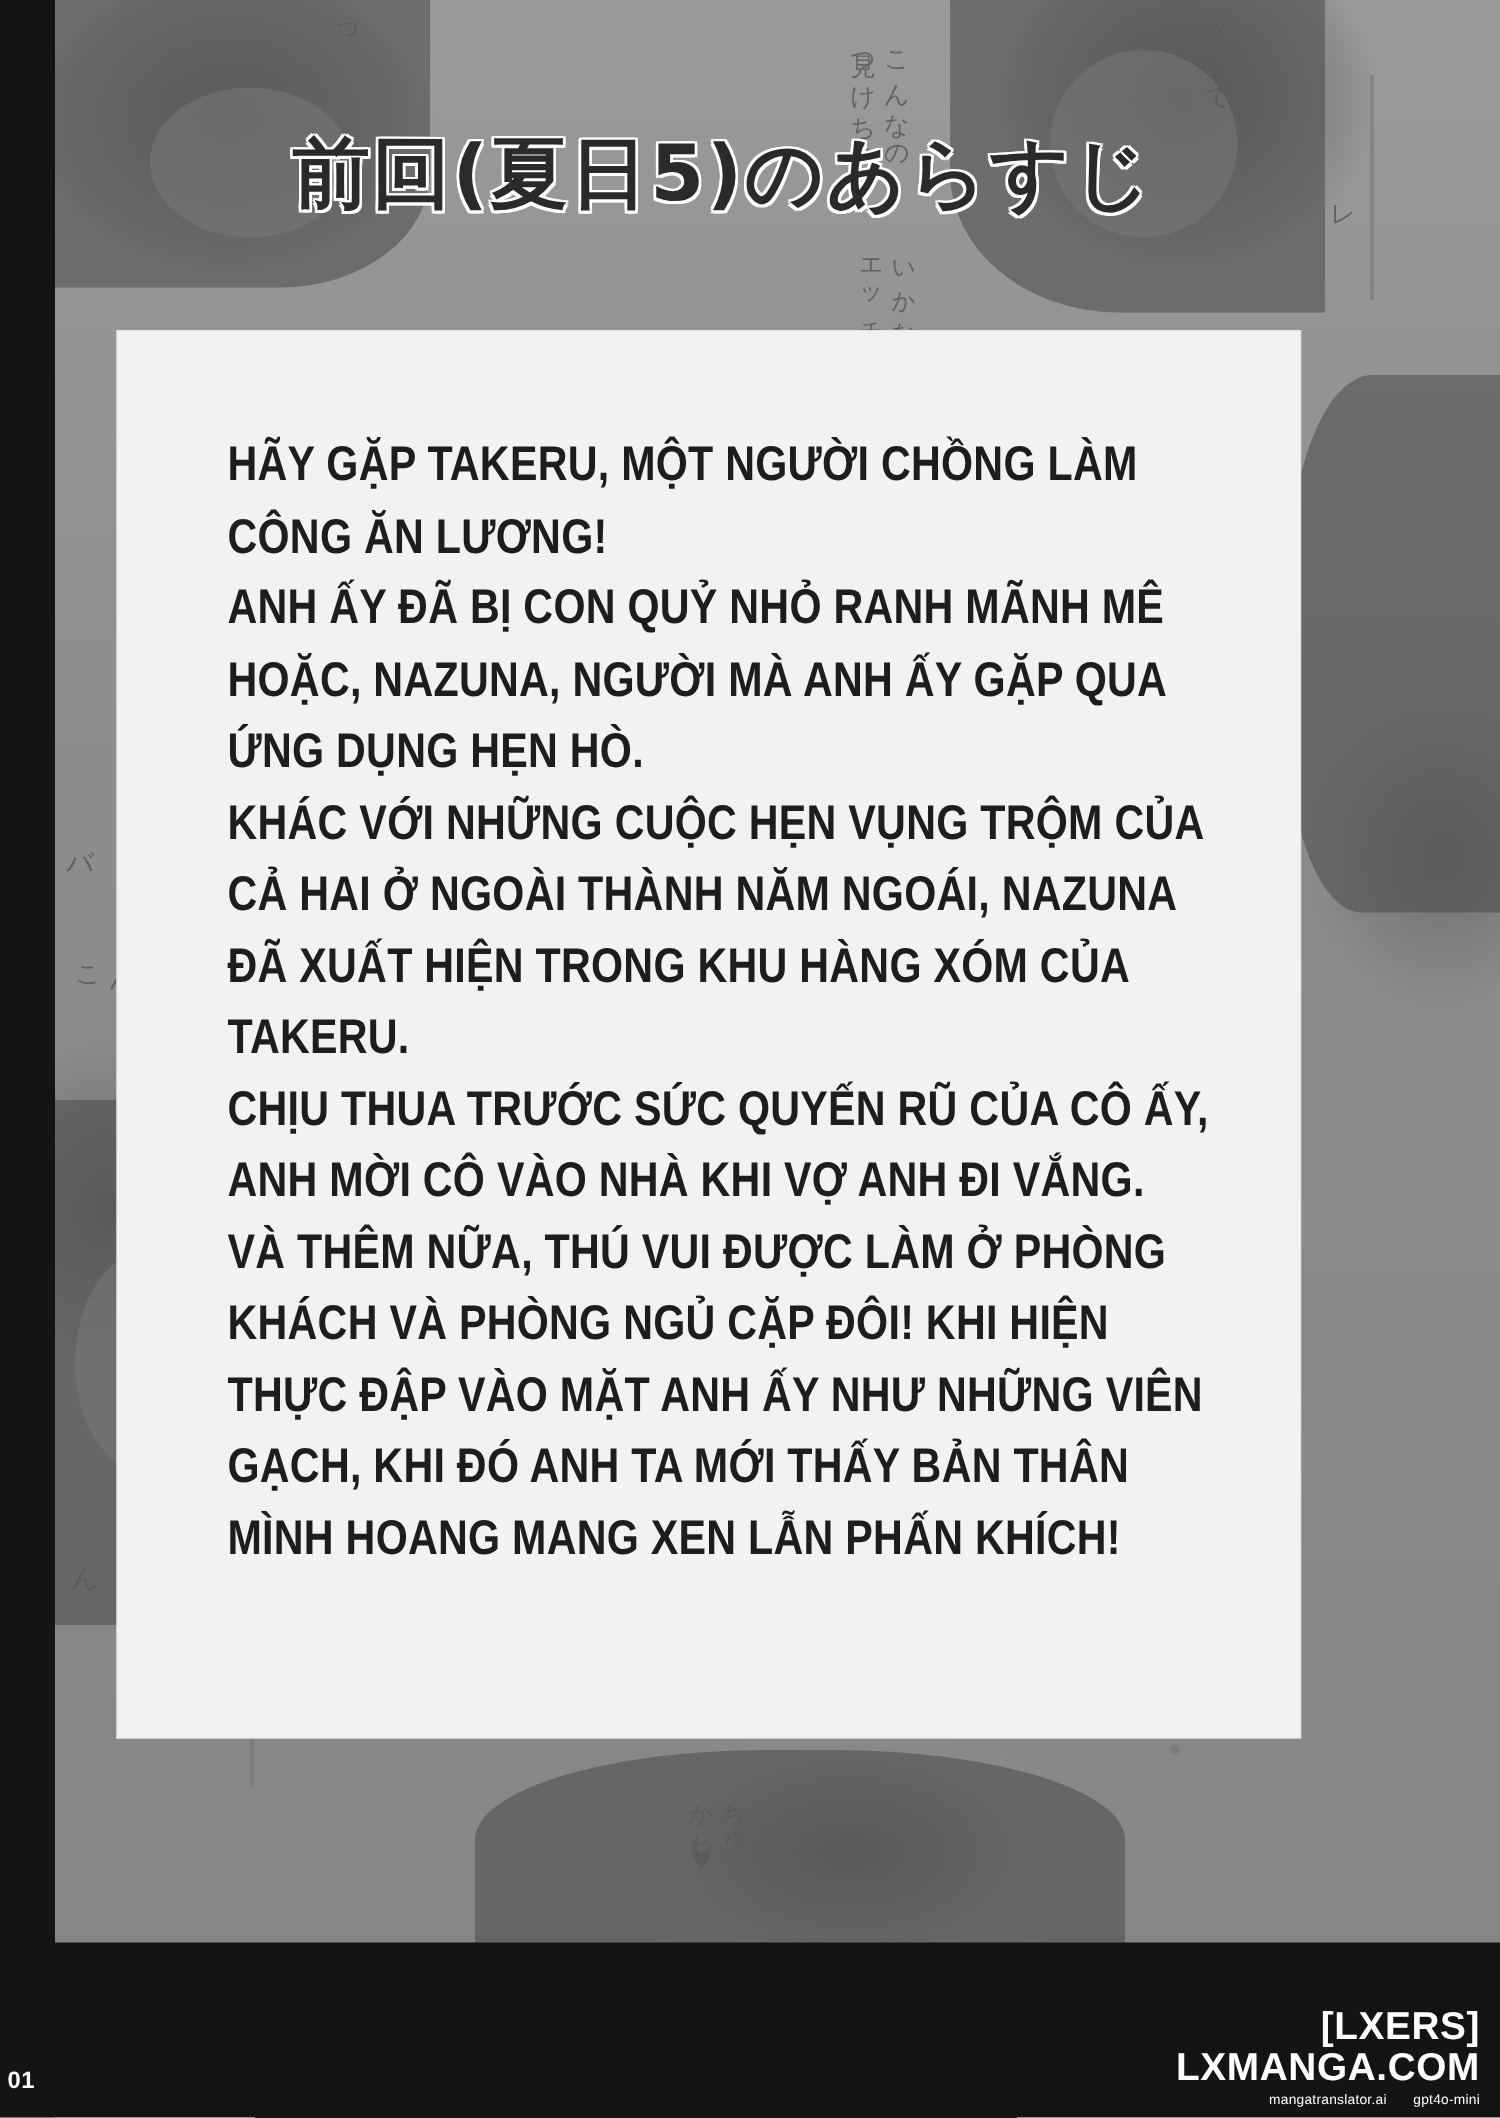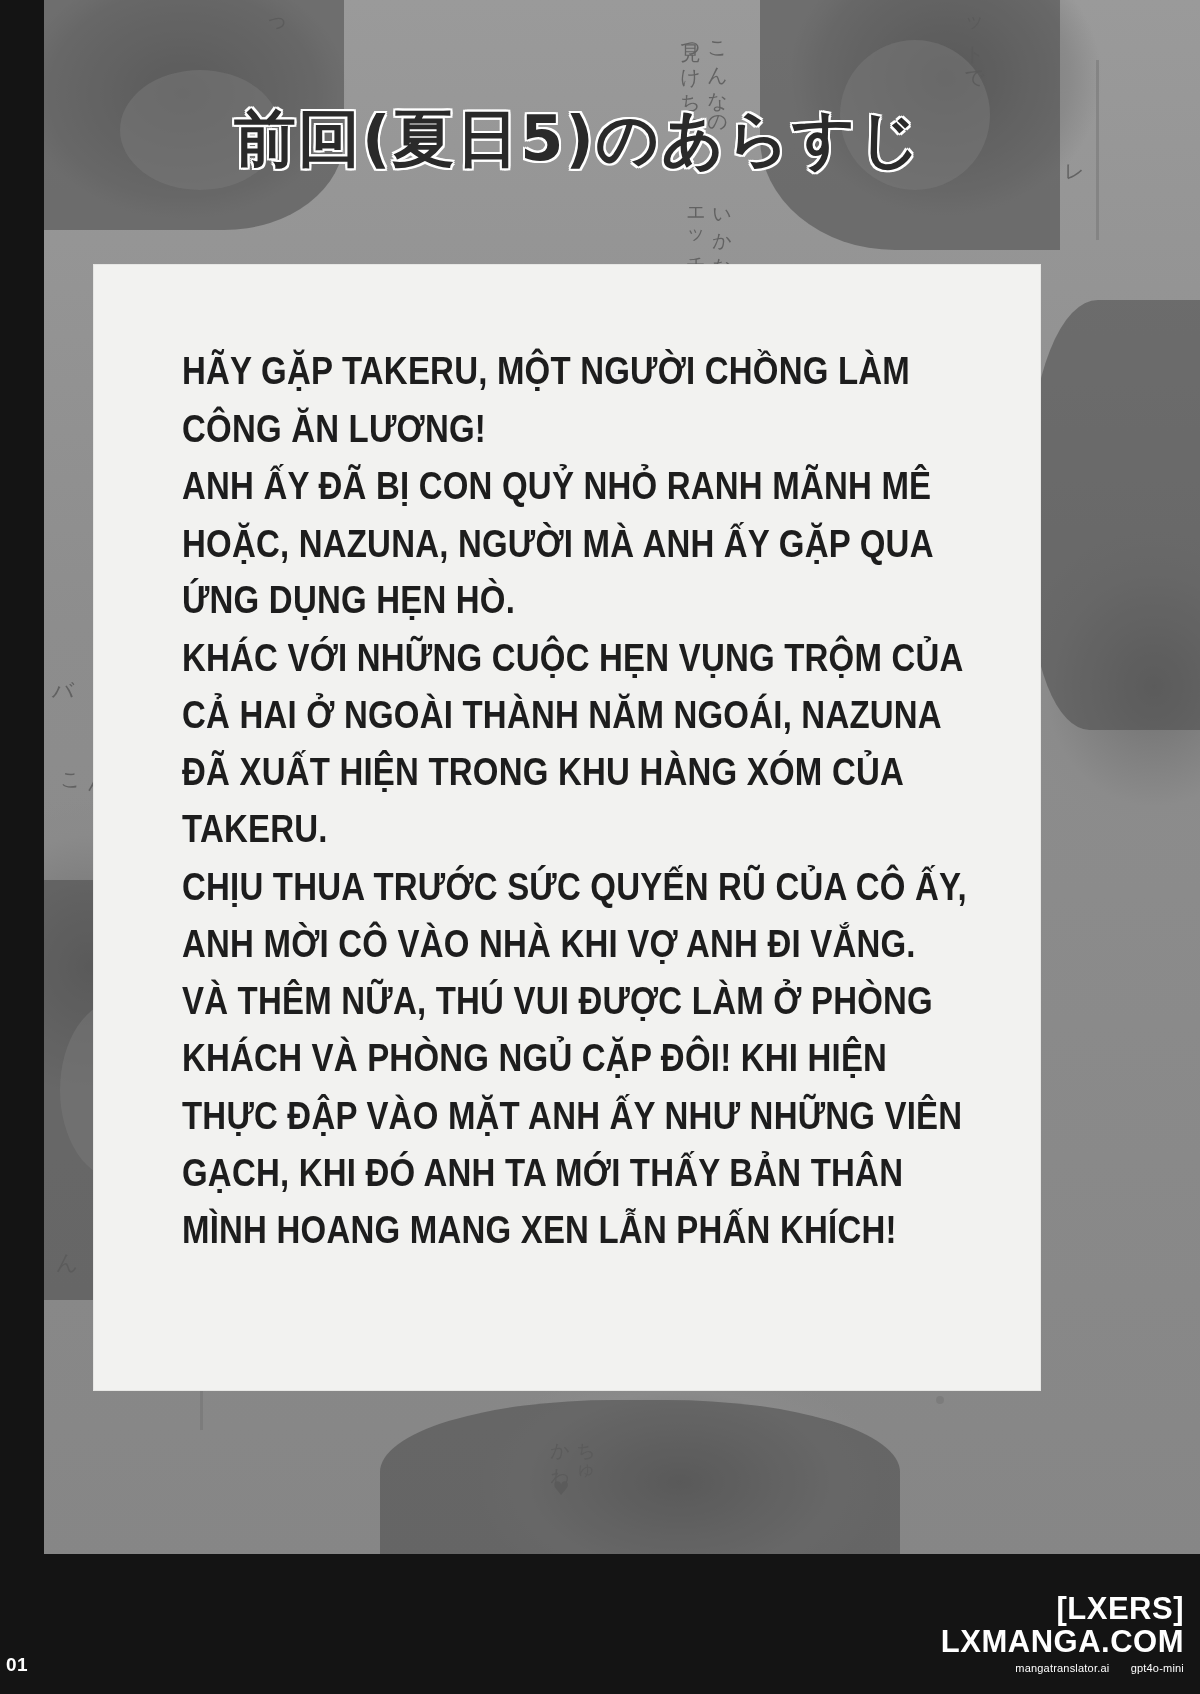--- a/index.html
+++ b/index.html
@@ -142,21 +142,21 @@
     font-size: 19px;
     font-weight: bold;
     color: #ffffff;
     letter-spacing: .5px;
   }
 
   
   .watermark {
     position: absolute;
     right: 16px;
-    bottom: 20px;
+    bottom: 8px;
     text-align: right;
     color: #ffffff;
     line-height: 1;
   }
   .wm-tag {
     font-family: "Liberation Sans", sans-serif;
     font-size: 31px;
     font-weight: bold;
     letter-spacing: .5px;
   }

